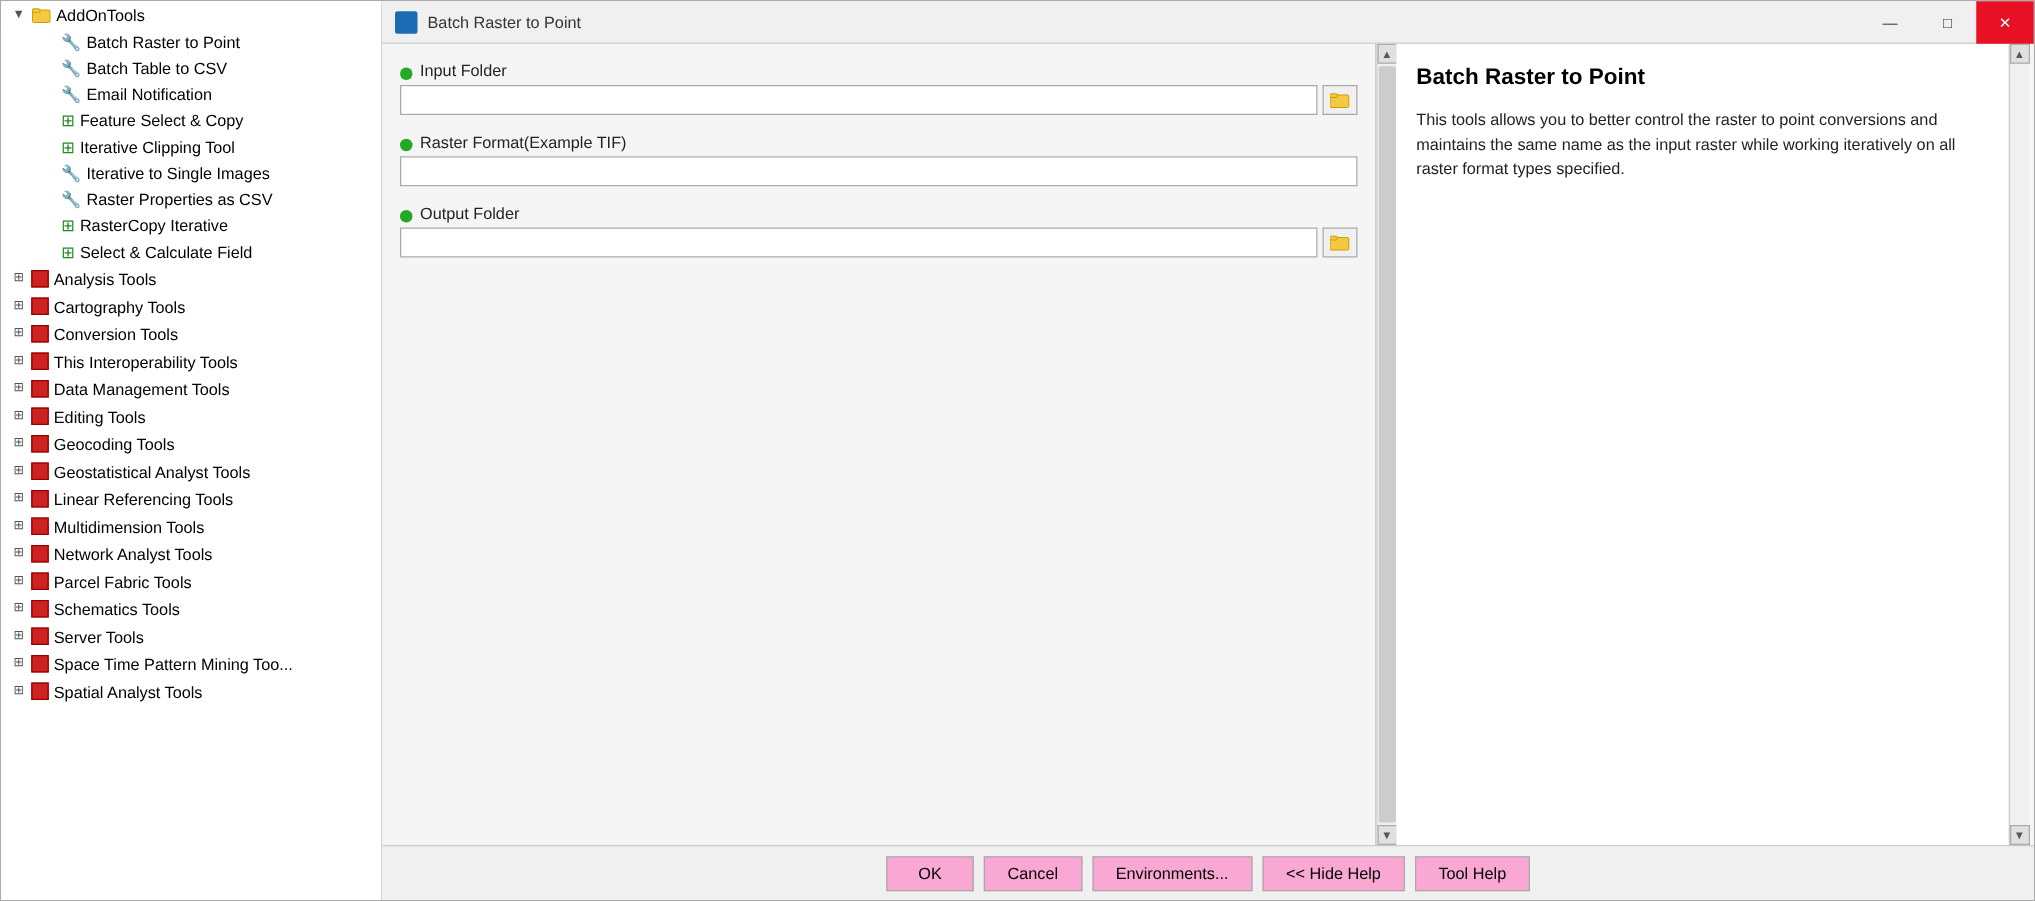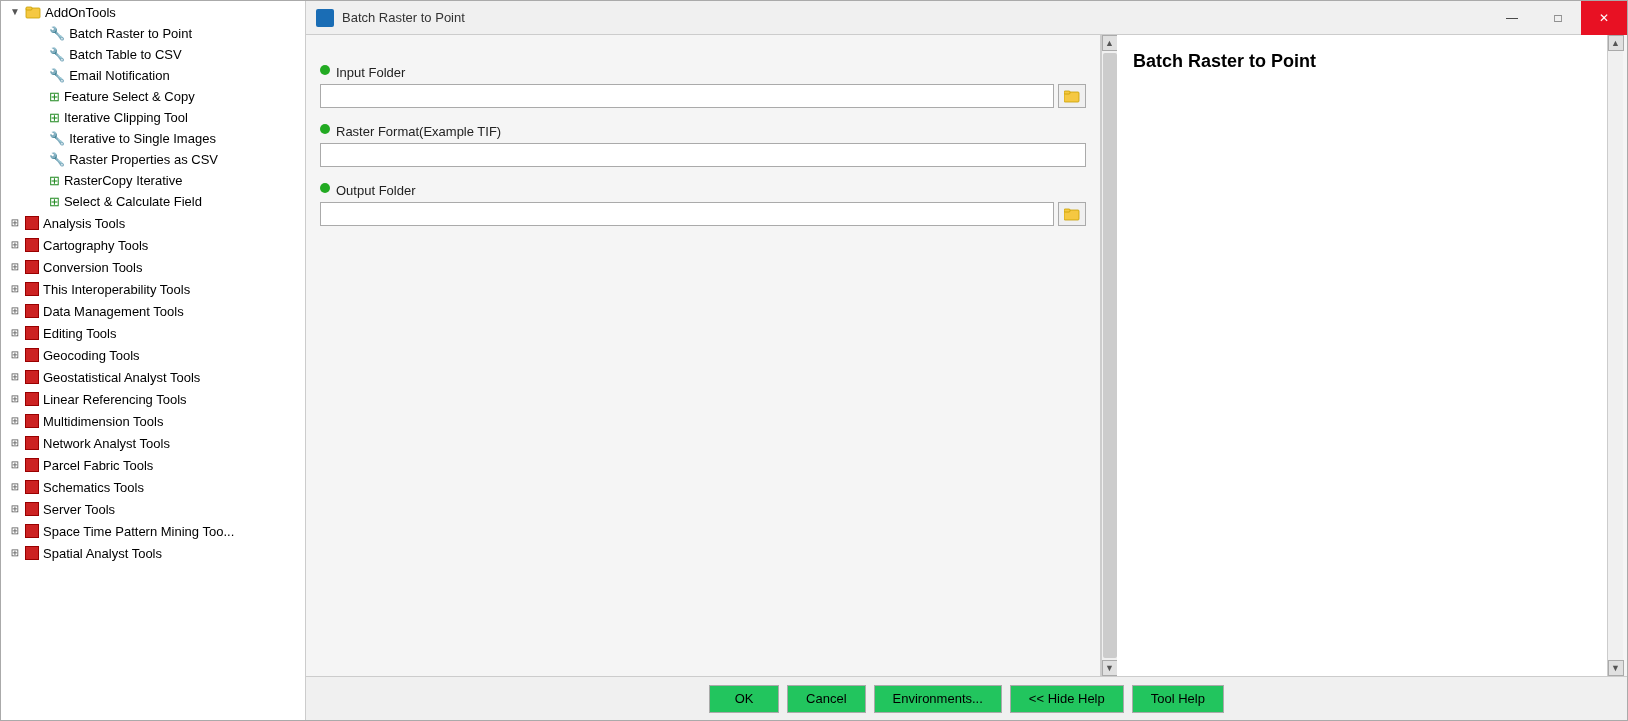--- a/index.html
+++ b/index.html
@@ -149,23 +149,22 @@
       cursor: pointer;
     }
 
     
     .field-group {
       margin-bottom: 14px;
     }
 
     .field-label-row {
       display: flex;
-      align-items: flex-start;
+      align-items: flex-end;
       margin-bottom: 4px;
-      margin-top: 16px;
     }
 
     .required-dot {
       width: 10px;
       height: 10px;
       background: #22aa22;
       border-radius: 50%;
       margin-right: 6px;
       flex-shrink: 0;
     }
@@ -235,21 +234,21 @@
       justify-content: center;
       gap: 8px;
       padding: 8px 14px;
       background: #f0f0f0;
       border-top: 1px solid #ccc;
       height: 44px;
     }
 
     .dialog-btn {
       padding: 5px 18px;
-      background: #22c55e;
+      background: #f9a8d4;
       border: 1px solid #aaa;
       cursor: pointer;
       font-size: 13px;
       min-width: 70px;
       height: 28px;
       display: flex;
       align-items: center;
       justify-content: center;
       text-align: right;
     }
@@ -496,20 +495,21 @@
         <div class="scroll-bar-right">
           <div class="scroll-arrow">▲</div>
           <div class="scroll-thumb"></div>
           <div class="scroll-arrow">▼</div>
         </div>
       </div>
 
       <div style="display:flex;width:510px;min-width:510px;">
         <div class="help-panel">
           <div class="help-title">Batch Raster to Point</div>
+          <div class="help-text">This tools allows you to better control the raster to point conversions and maintains the same name as the input raster while working iteratively on all raster format types specified.</div>
         </div>
 
         <div class="scroll-bar-right">
           <div class="scroll-arrow">▲</div>
           <div style="flex:1;"></div>
           <div class="scroll-arrow">▼</div>
         </div>
       </div>
 
     </div>

